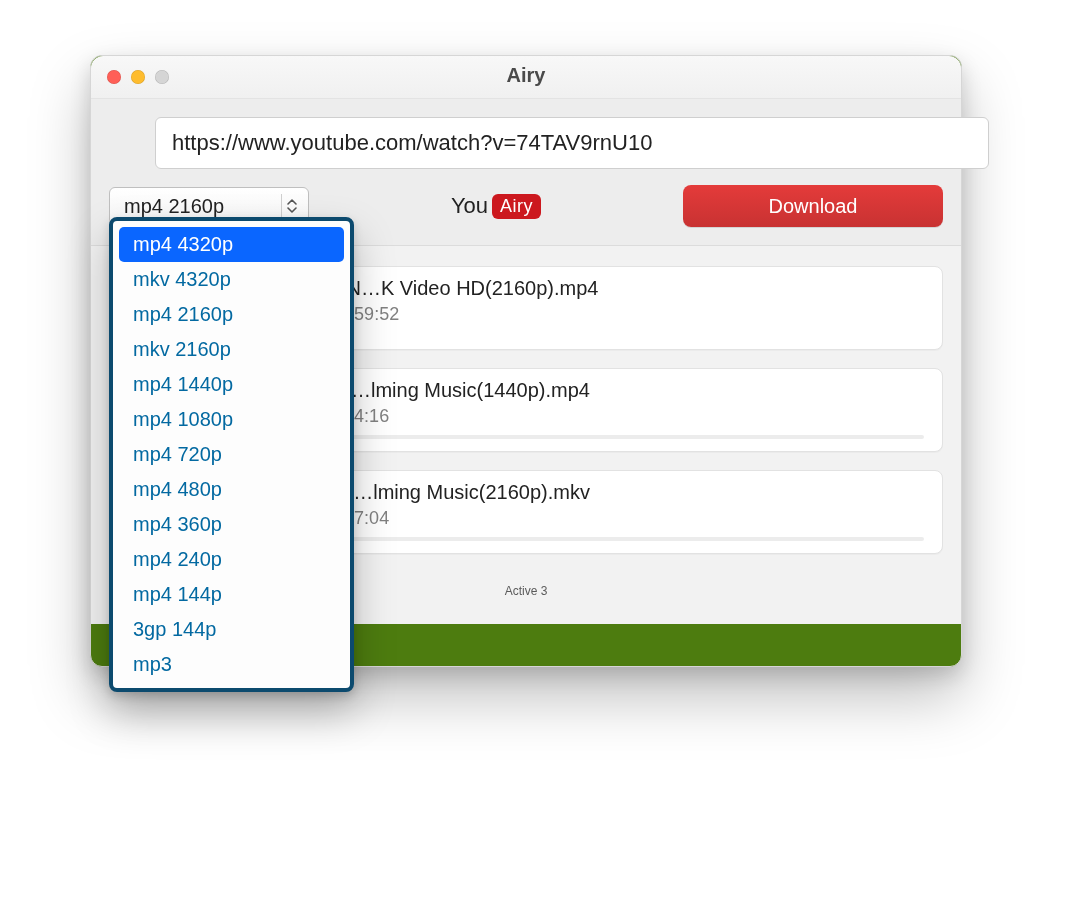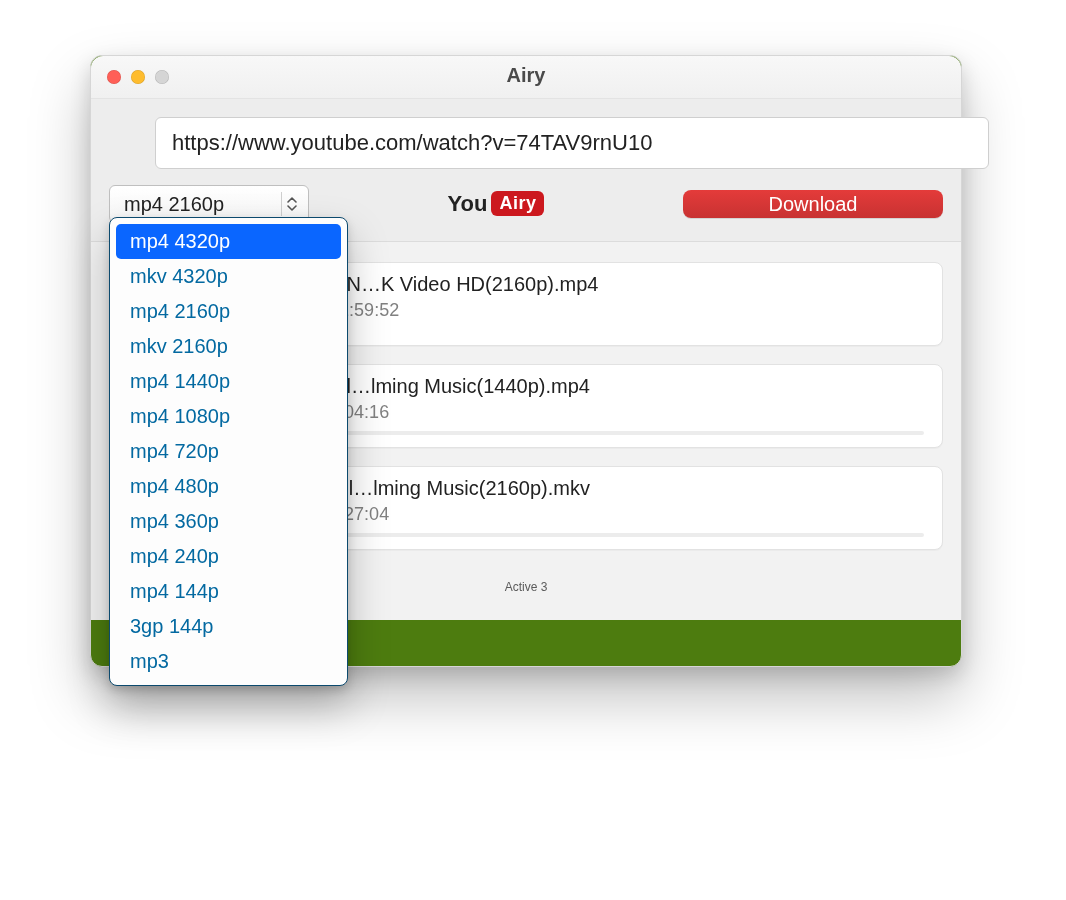--- a/index.html
+++ b/index.html
@@ -108,37 +108,37 @@
     width: 20px;
     border-left: 1px solid #cfcfcf;
     display: flex;
     flex-direction: column;
     justify-content: center;
     align-items: center;
   }
   .stepper svg { display: block; }
   .yt-logo {
     display: flex;
-    align-items: flex-start;
+    align-items: flex-end;
     gap: 4px;
-    font-weight: 700;
+    font-weight: 400;
   }
   .yt-you { font-size: 22px; color: #222; }
   .yt-pill {
     background: #cc181e;
     color: #fff;
     border-radius: 6px;
     padding: 2px 8px;
     font-size: 18px;
     letter-spacing: 0.5px;
   }
   .download-btn {
     flex-shrink: 0;
     width: 260px;
-    height: 28px;
+    height: 42px;
     background: linear-gradient(#e43b3a,#c83232);
     border: none;
     border-radius: 8px;
     color: #fff;
     font-size: 20px;
     font-weight: 500;
     cursor: pointer;
     box-shadow: 0 1px 0 rgba(0,0,0,0.1);
   }
   .content {
@@ -197,21 +197,21 @@
     padding: 12px 0 18px 0;
   }
 
   
   .dropdown {
     position: absolute;
     left: 109px;
     top: 217px;
     width: 225px;
     background: #fdfdfd;
-    border: 1px solid #0c4a6e;
+    border: 4px solid #0c4a6e;
     border-radius: 8px;
     box-shadow: 0 20px 40px rgba(0,0,0,0.25), 0 4px 10px rgba(0,0,0,0.15);
     padding: 6px;
     z-index: 100;
   }
   .dropdown .opt {
     font-size: 20px;
     color: #0369a1;
     padding: 6px 14px;
     border-radius: 5px;

